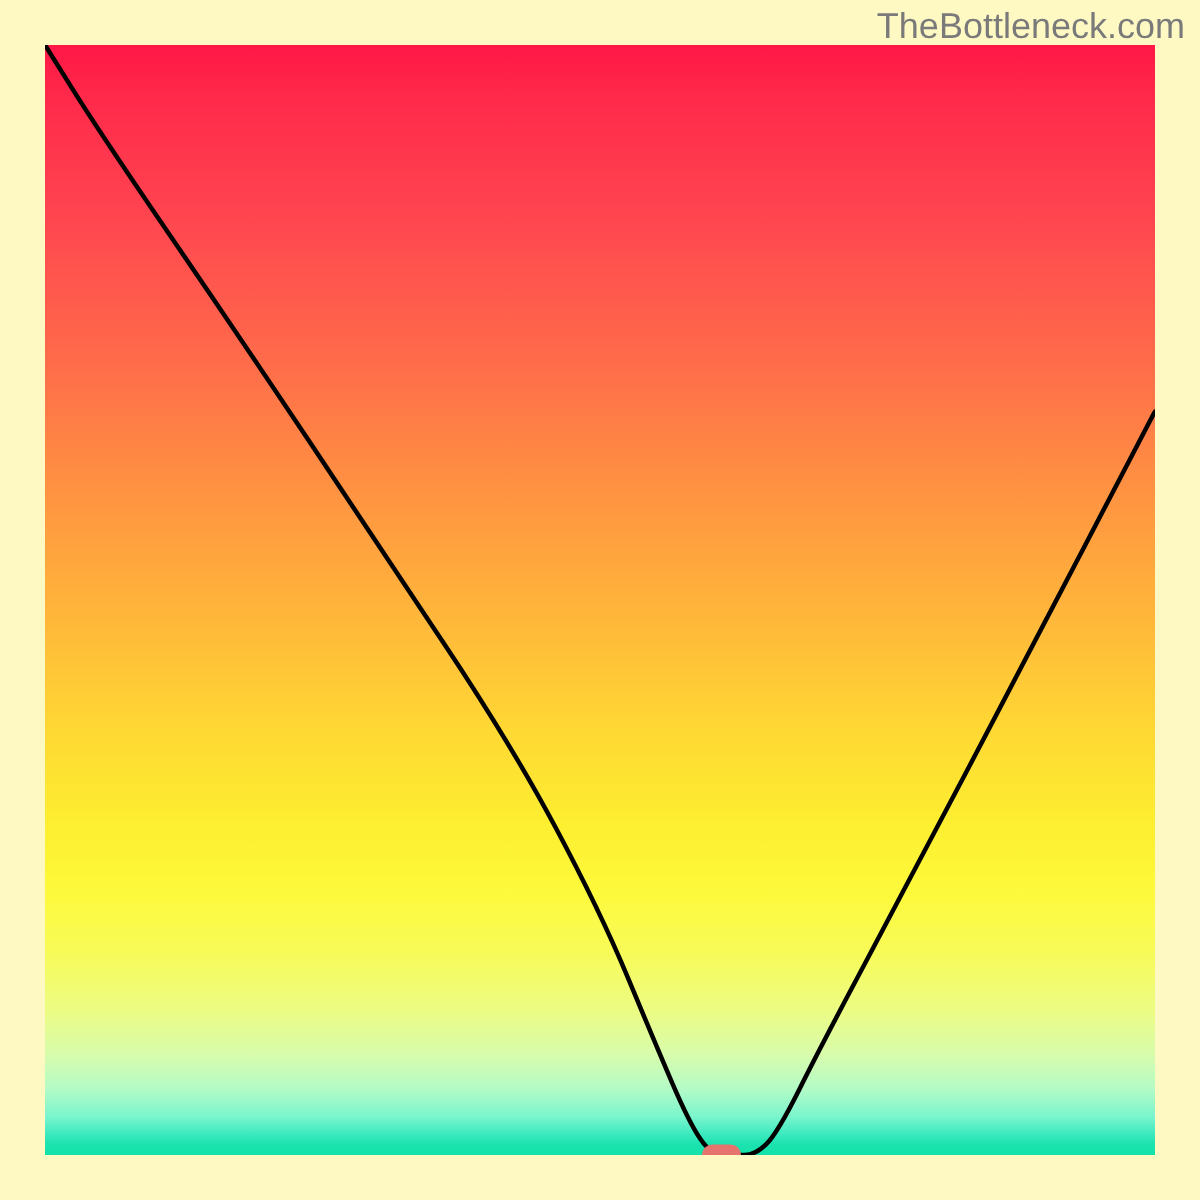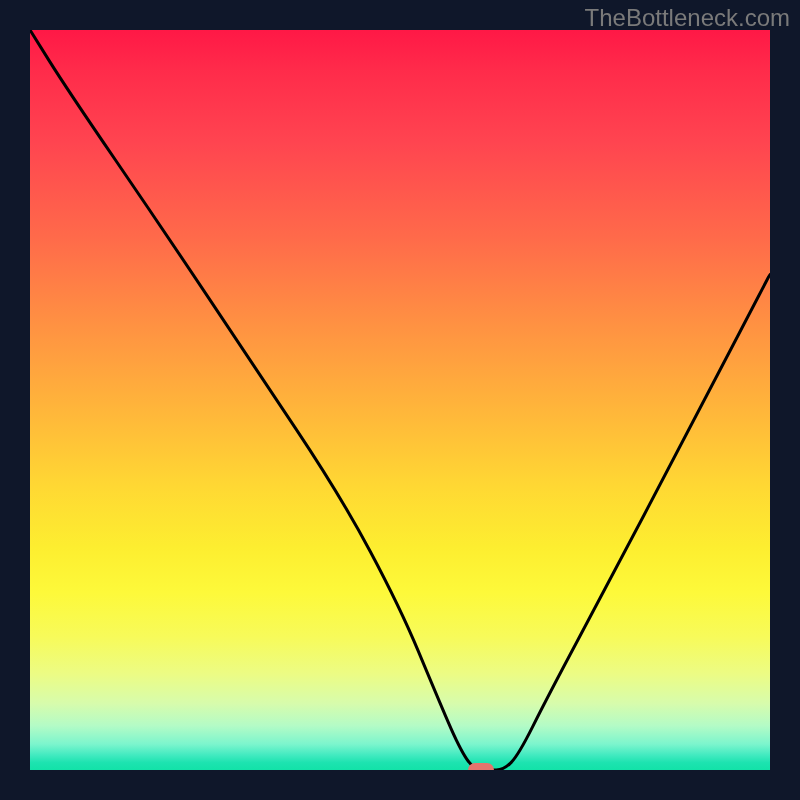--- a/index.html
+++ b/index.html
@@ -1,21 +1,21 @@
 <!DOCTYPE html>
 <html><head>
 <meta charset="utf-8">
 <style>
   * { margin: 0; padding: 0; box-sizing: border-box; }
   html, body { width: 800px; height: 800px; overflow: hidden; background: #000; }
   .chart-container {
     position: relative;
     width: 800px;
     height: 800px;
-    background: #0f172a;
+    background: #fef9c3;
   }
   .watermark {
     position: absolute;
     top: 4px;
     right: 10px;
     font-family: Arial, Helvetica, sans-serif;
     font-size: 24px;
     color: #7a7a7a;
     z-index: 10;
   }

